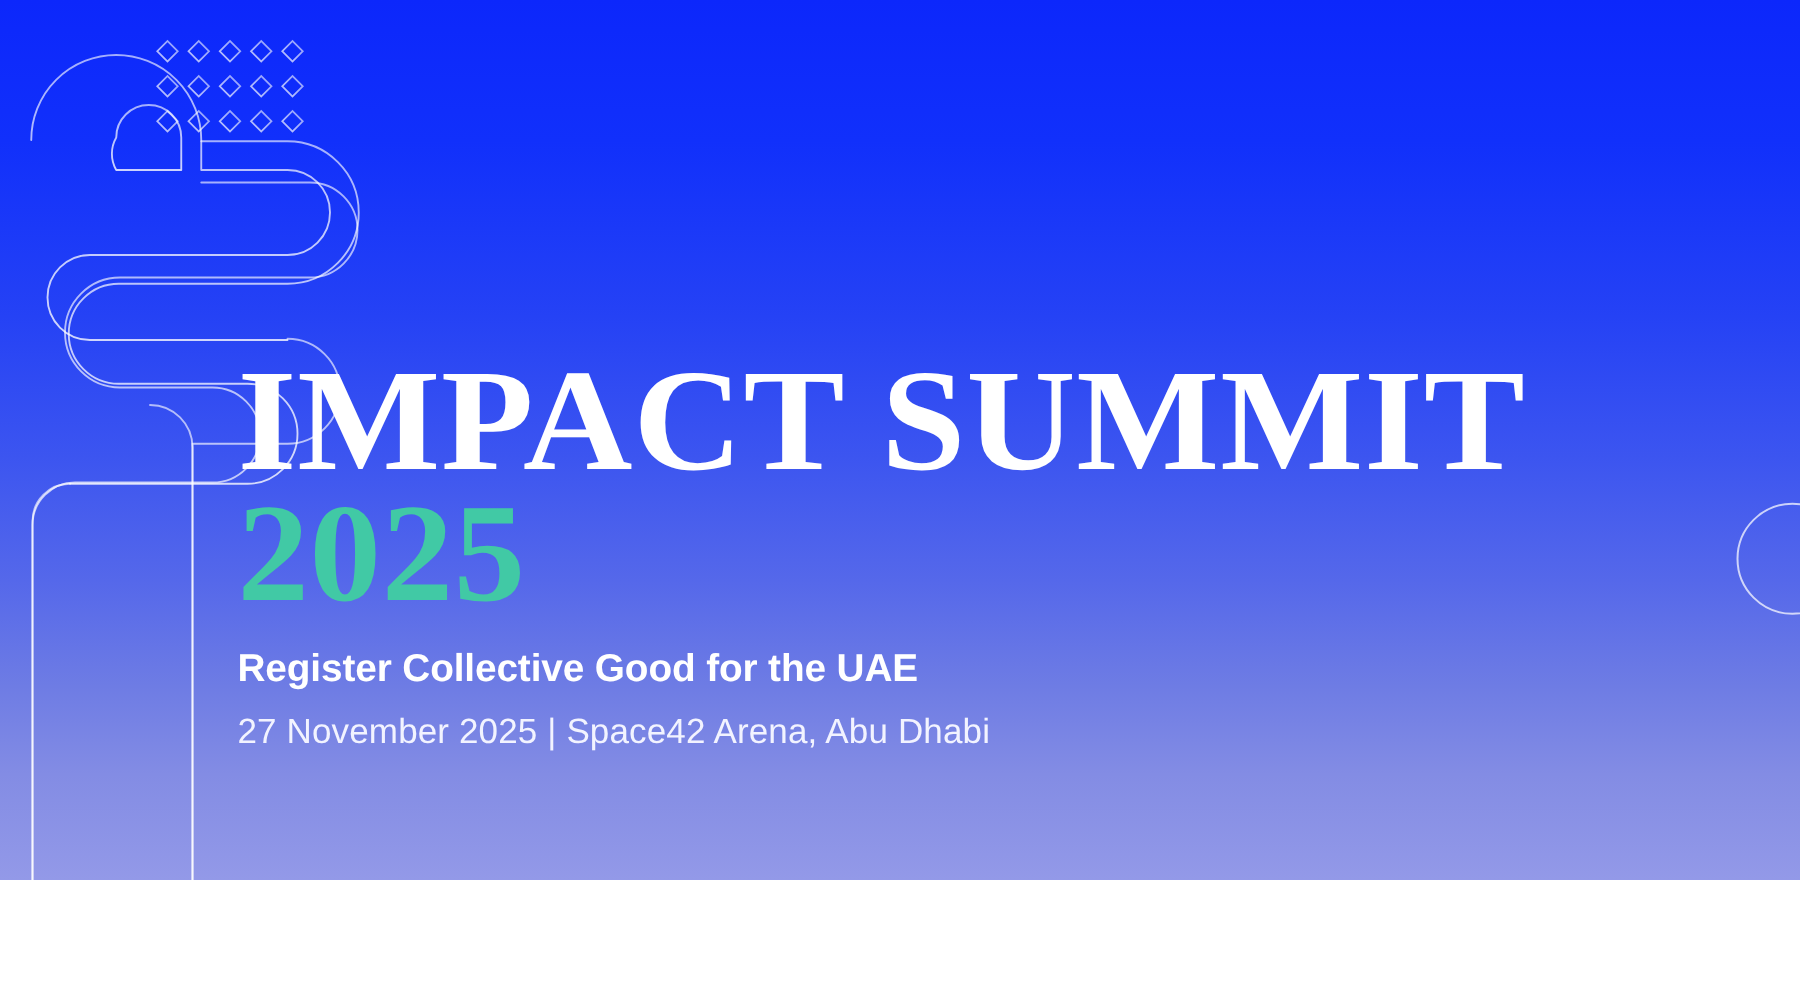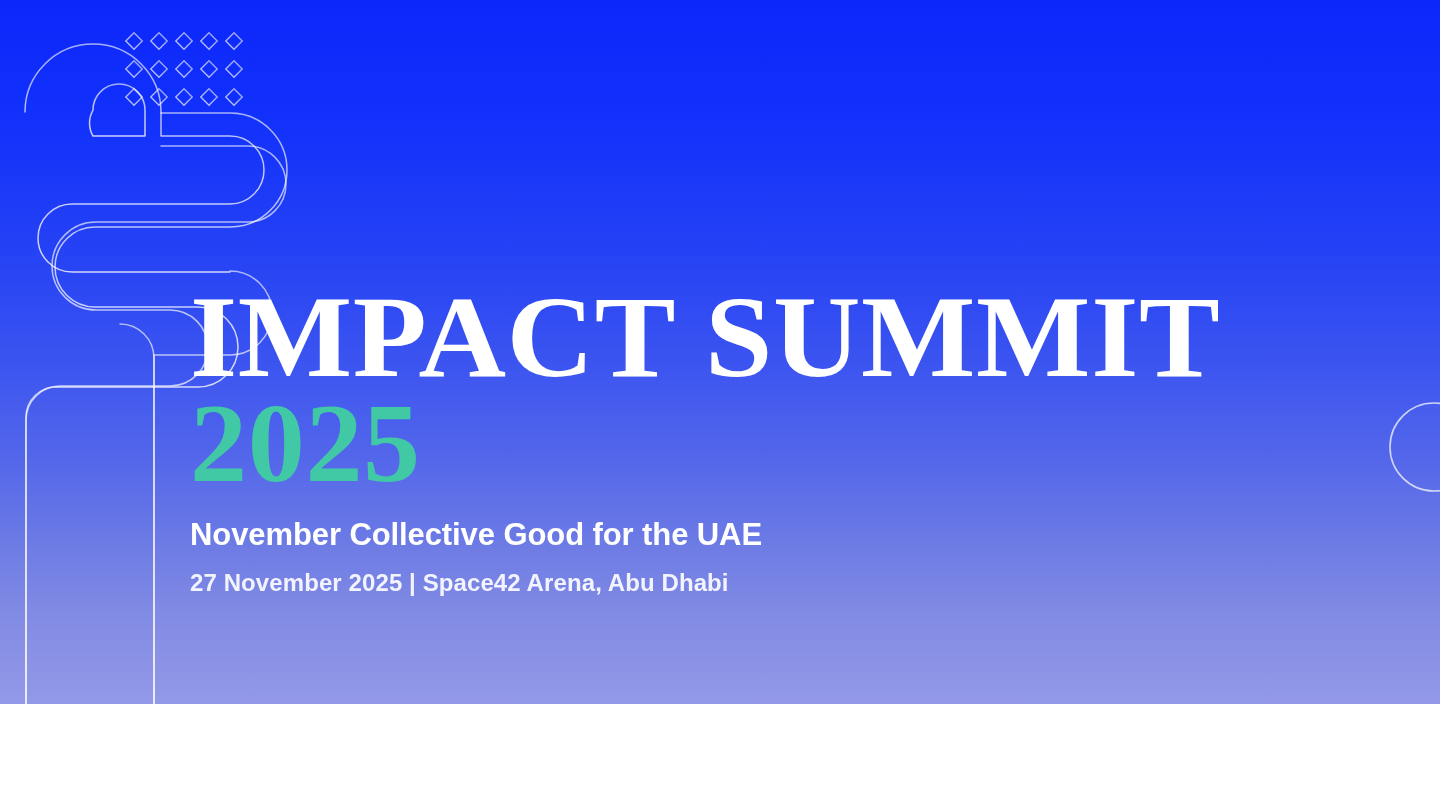--- a/index.html
+++ b/index.html
@@ -70,22 +70,22 @@
     font-weight:700;
     font-size:31px;
     line-height:1.15;
     letter-spacing:-0.003em;
     color:#ffffff;
     white-space:nowrap;
   }
   .details {
     margin-top:17px;
     font-family:"Liberation Sans", sans-serif;
-    font-weight:700;
-    font-size:24px;
+    font-weight:400;
+    font-size:28px;
     line-height:1.15;
     letter-spacing:0.004em;
     color:#f2f3ff;
     white-space:nowrap;
   }
   .cta-wrap { margin-top:31px; }
   .cta {
     display:inline-block;
     border:none;
     cursor:pointer;
@@ -235,19 +235,19 @@
       <circle cx="1434" cy="447" r="44" fill="none" stroke="#ffffff" stroke-opacity="0.72" stroke-width="1.6"></circle>
     </svg>
   </div>
 
   <div class="content">
 
     <h1 class="title-line1">IMPACT SUMMIT</h1>
 
     <div class="title-line2">2025</div>
 
-    <h2 class="tagline">November Collective Good for the UAE</h2>
+    <h2 class="tagline">Register Collective Good for the UAE</h2>
 
     <p class="details">27 November 2025 | Space42 Arena, Abu Dhabi</p>
 
 
   </div>
 </div>
 
 </body></html>

